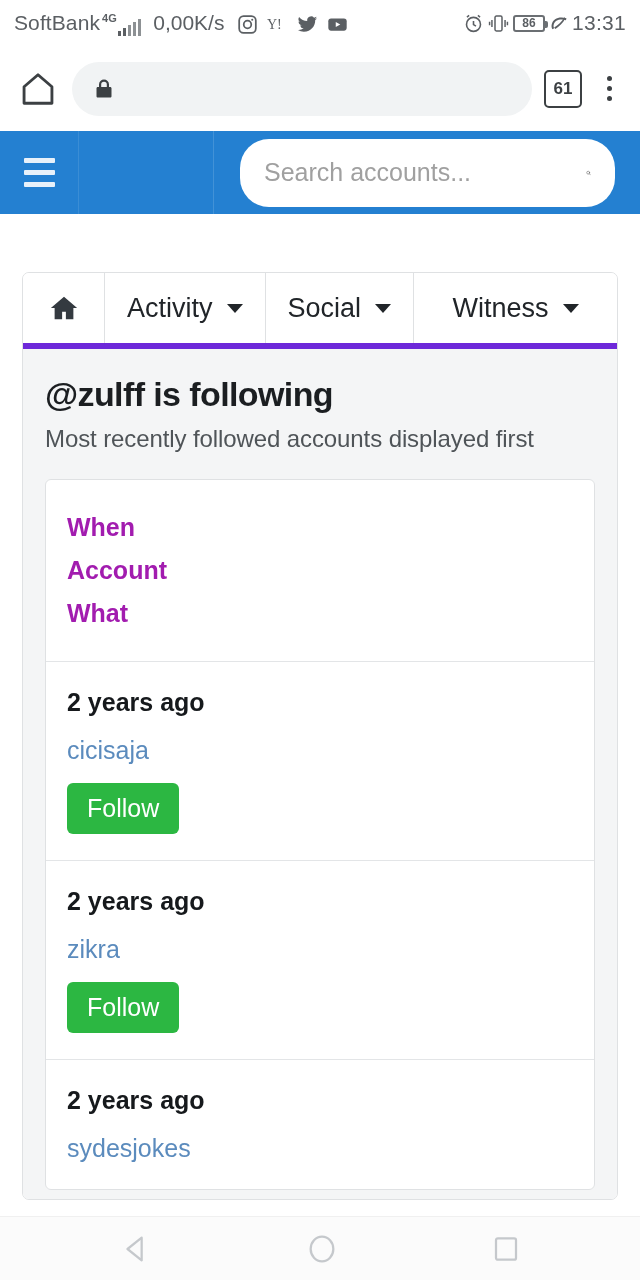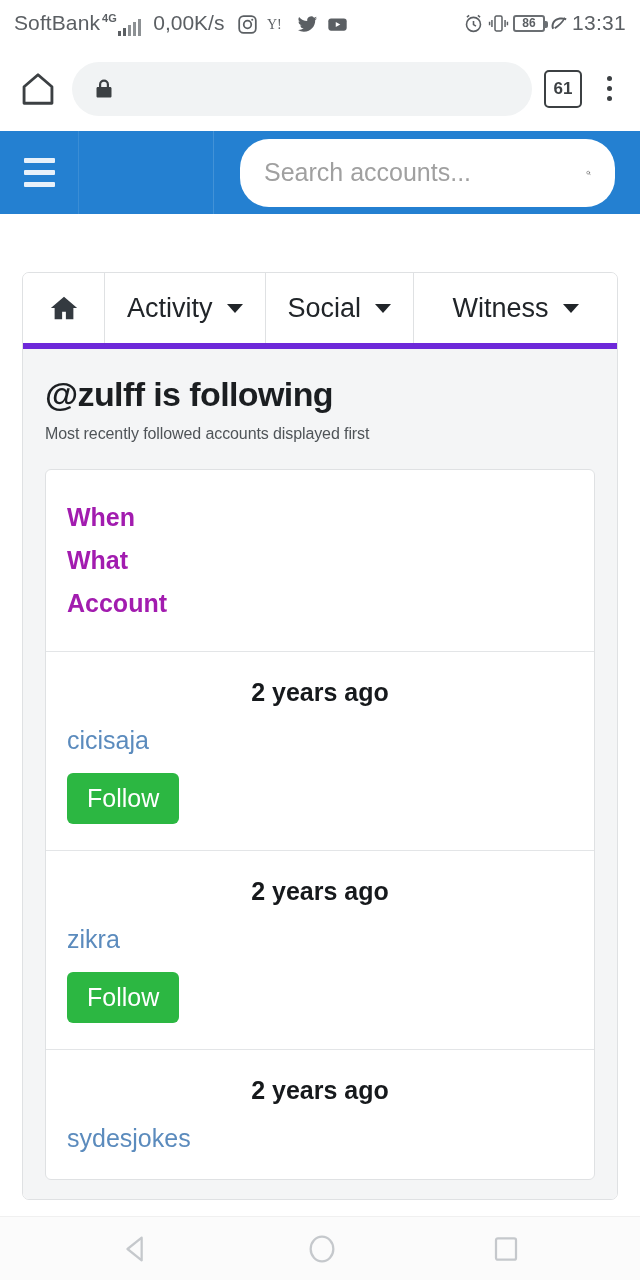--- a/index.html
+++ b/index.html
@@ -94,27 +94,27 @@
     height: 70px; display: flex; align-items: center; justify-content: center;
     gap: 14px; border-right: 1px solid #dfe1e3; font-size: 27px; color: #212529;
     padding: 0 22px;
   }
   .tab.home-tab { width: 82px; padding: 0; }
   .tab:last-child { border-right: none; flex: 1; }
   .caret { width: 0; height: 0; border-left: 8px solid transparent; border-right: 8px solid transparent; border-top: 9px solid #212529; display:block;}
 
   .panel { background: #f4f5f6; padding: 26px 22px 0 22px; height: 850px; }
   .page-title { font-size: 34px; font-weight: bold; color: #1b1e21; letter-spacing: -.6px; line-height: 1.15;}
-  .page-sub { font-size: 16px; color: #4f5458; margin-top: 11px; letter-spacing: -.1px;}
+  .page-sub { font-size: 24px; color: #4f5458; margin-top: 11px; letter-spacing: -.1px;}
 
   .table { margin-top: 26px; border: 1px solid #dfe1e3; border-radius: 6px; background: #fff; overflow: hidden;}
   .trow { padding: 26px 21px 26px 21px; border-bottom: 1px solid #e3e5e7;}
   .trow:last-child { border-bottom: none; }
   .th { font-size: 25px; font-weight: bold; color: #a21caf; line-height: 1; padding: 9px 0;}
-  .when { font-size: 25px; font-weight: bold; color: #16191c; text-align: center; }
+  .when { font-size: 25px; font-weight: bold; color: #16191c; }
   .acct { font-size: 25px; color: #5b8bbd; margin-top: 19px; display: block; }
   .follow-btn {
     margin-top: 18px; background: #2cb742; color: #fff; border: none; border-radius: 6px;
     font-family: "Liberation Sans", sans-serif; font-size: 25px;
     padding: 11px 20px; display: inline-block; line-height: 1.15;
   }
 
   
   .navbar {
     position: absolute; left: 0; right: 0; bottom: 0; height: 64px;
@@ -243,22 +243,22 @@
       </div>
     </div>
 
     <div class="panel">
       <div class="page-title">@zulff is following</div>
       <div class="page-sub">Most recently followed accounts displayed first</div>
 
       <div class="table">
         <div class="trow">
           <div class="th">When</div>
+          <div class="th">Account</div>
           <div class="th">What</div>
-          <div class="th">Account</div>
         </div>
 
         <div class="trow">
           <div class="when">2 years ago</div>
           <a class="acct">cicisaja</a>
           <div class="follow-btn">Follow</div>
         </div>
 
         <div class="trow">
           <div class="when">2 years ago</div>

